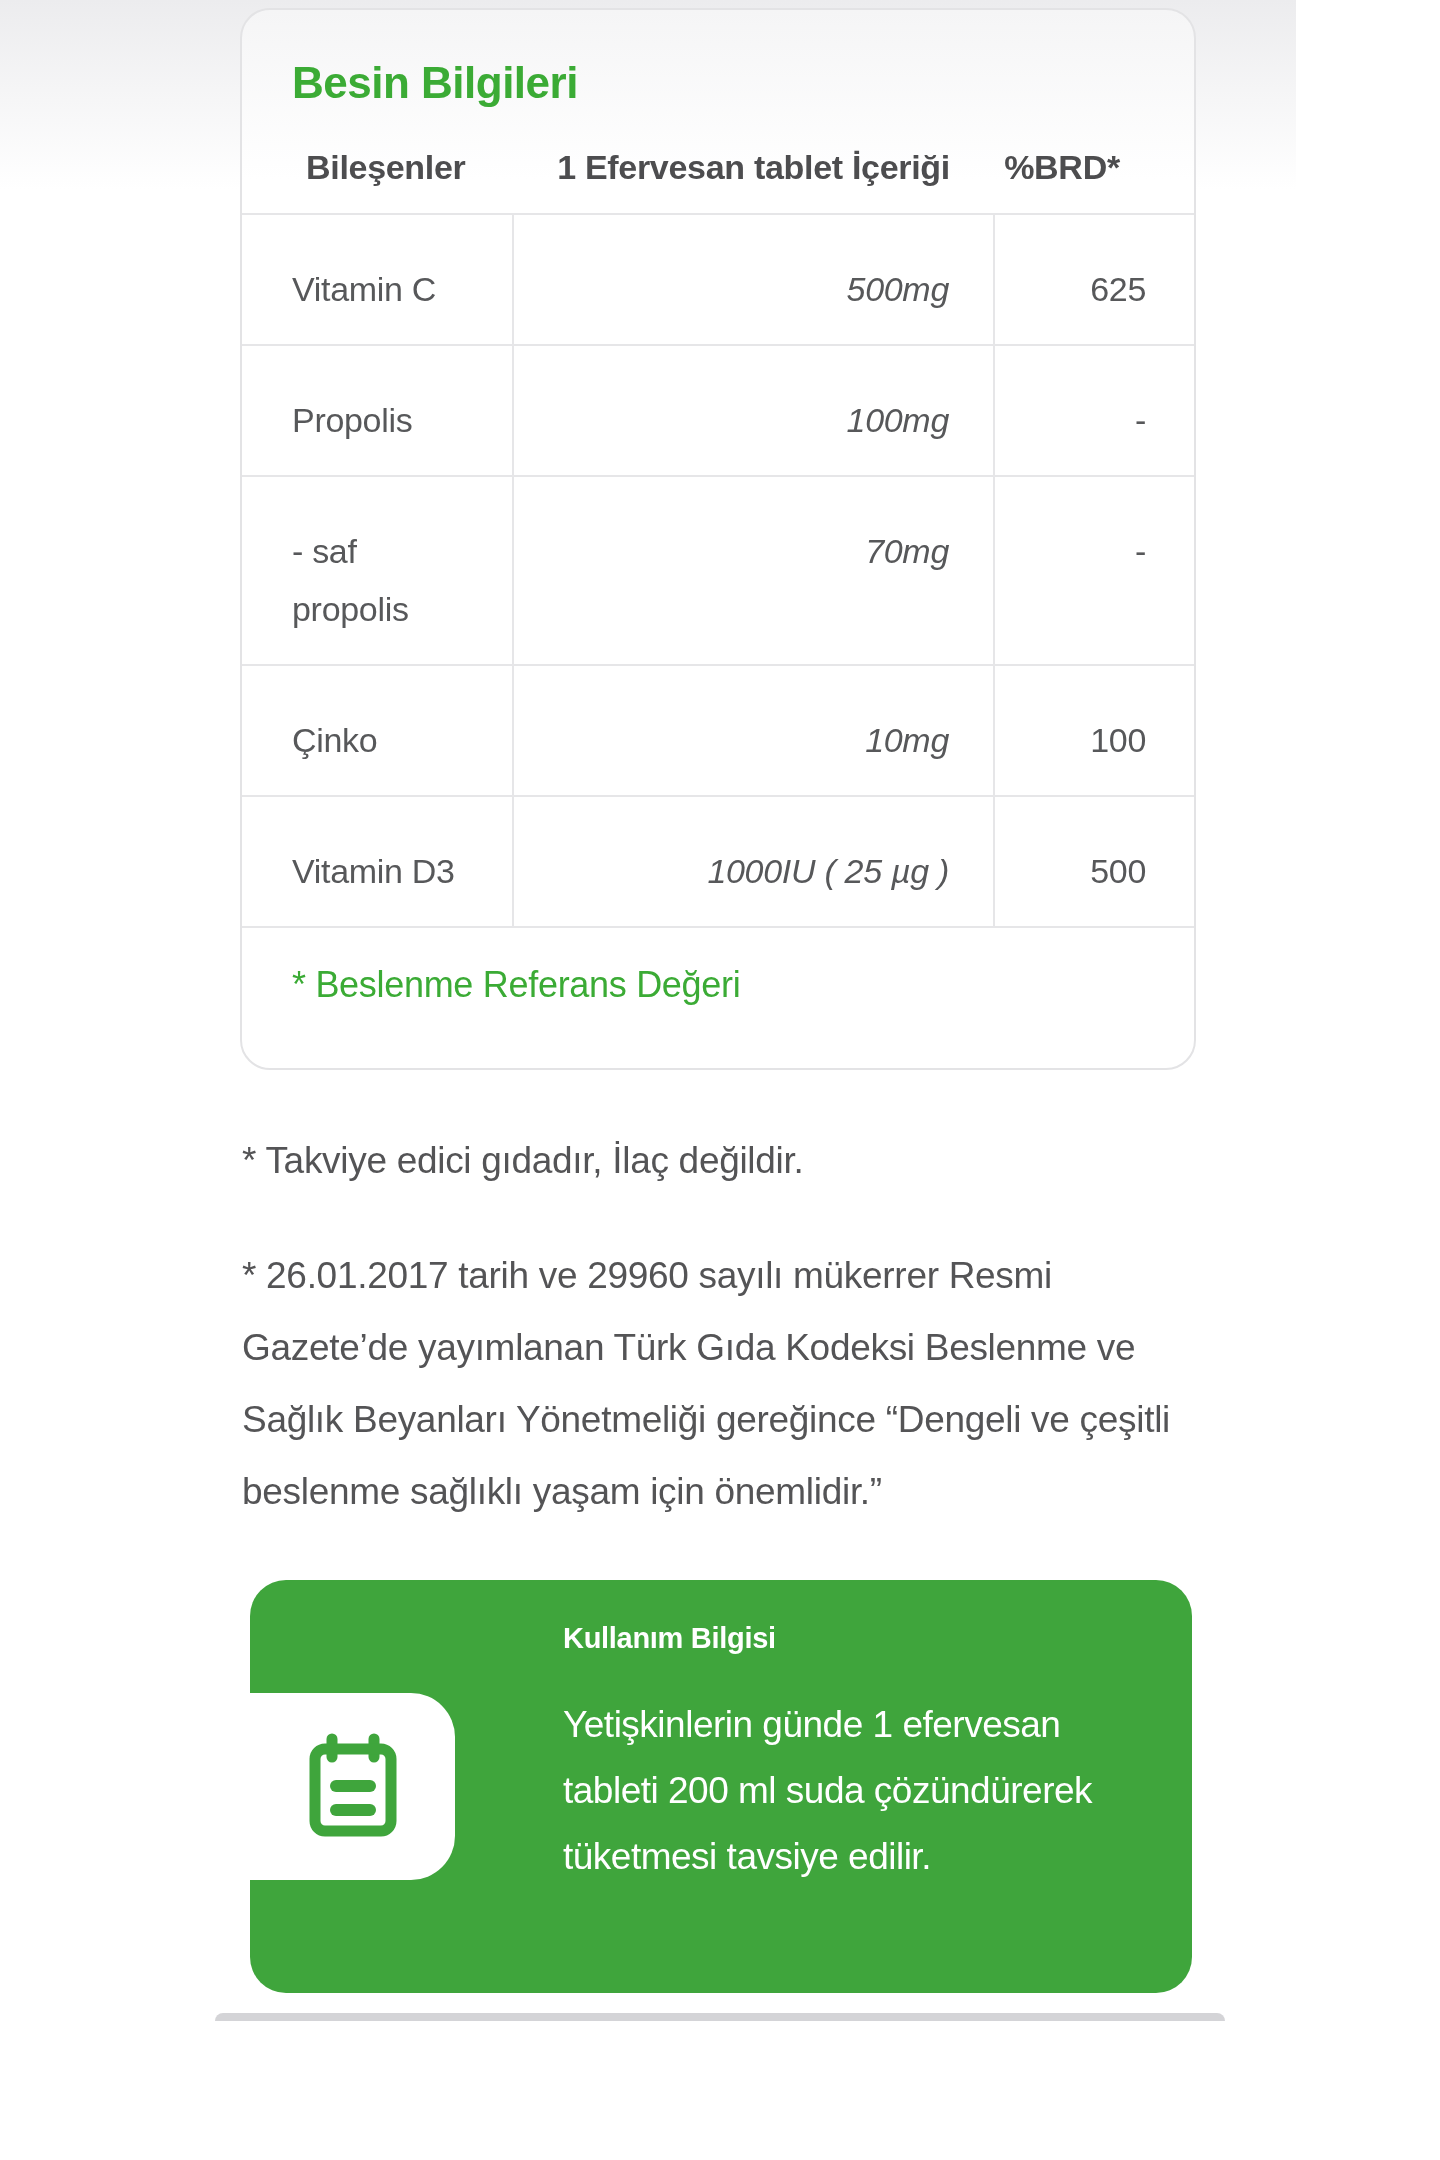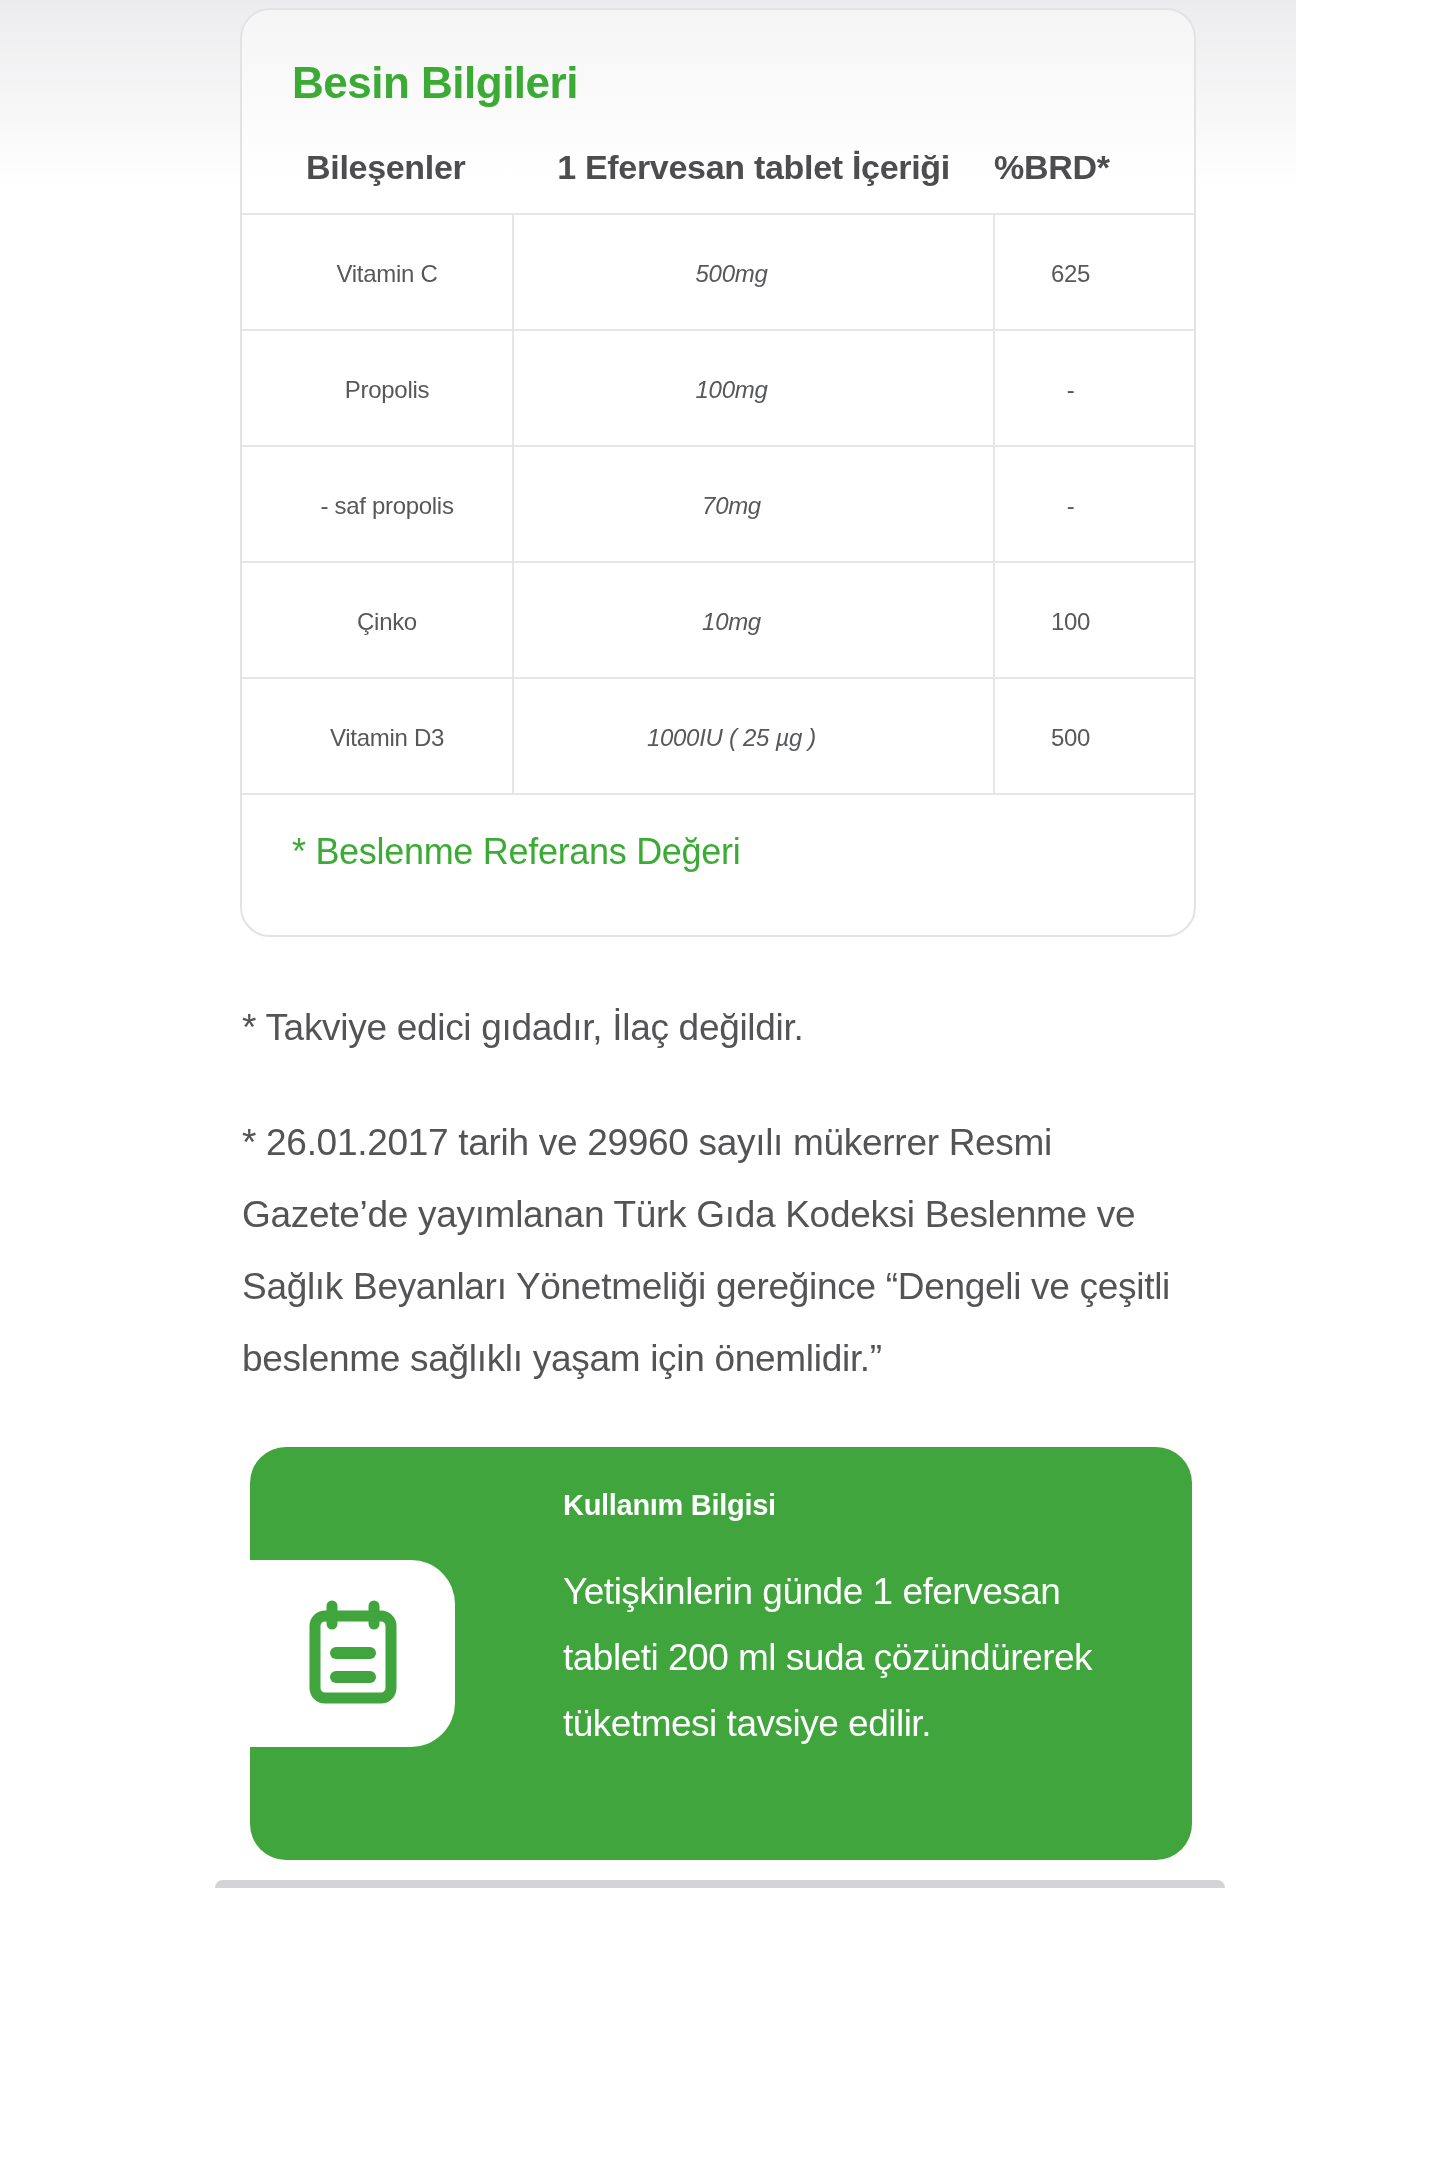--- a/index.html
+++ b/index.html
@@ -33,28 +33,27 @@
     border-collapse:collapse;
     margin-top:40px;
   }
   table.nutrition th {
     font-size:34px; font-weight:bold; color:#4d4d4f;
     padding-bottom:26px; letter-spacing:-0.3px;
     border-bottom:2px solid #e6e6e8;
   }
   th.col-name  { text-align:left;  padding-left:64px; width:271px; }
   th.col-amount{ text-align:right; padding-right:44px; width:481px; }
-  th.col-brd   { text-align:left; padding-right:64px; }
+  th.col-brd   { text-align:center; padding-right:64px; }
   table.nutrition td {
-    font-size:24px; color:#57585a;
+    font-size:34px; color:#57585a;
     vertical-align:top;
-    padding-top:30px; padding-bottom:26px;
+    padding-top:45px; padding-bottom:26px;
     line-height:58px; letter-spacing:-0.3px;
     border-top:2px solid #e6e6e8;
-    text-align:center;
   }
   td.col-name  { padding-left:50px; padding-right:30px; }
   td.col-amount{ text-align:right; padding-right:44px;
                  border-left:2px solid #e6e6e8; border-right:2px solid #e6e6e8;font-style:italic; }
   td.col-brd   { text-align:right; padding-right:48px; }
   .card-footnote {
     padding:36px 0 62px 50px;
     font-size:36px; color:#3bab35; letter-spacing:-0.3px;
     border-top:2px solid #e6e6e8;
   }

